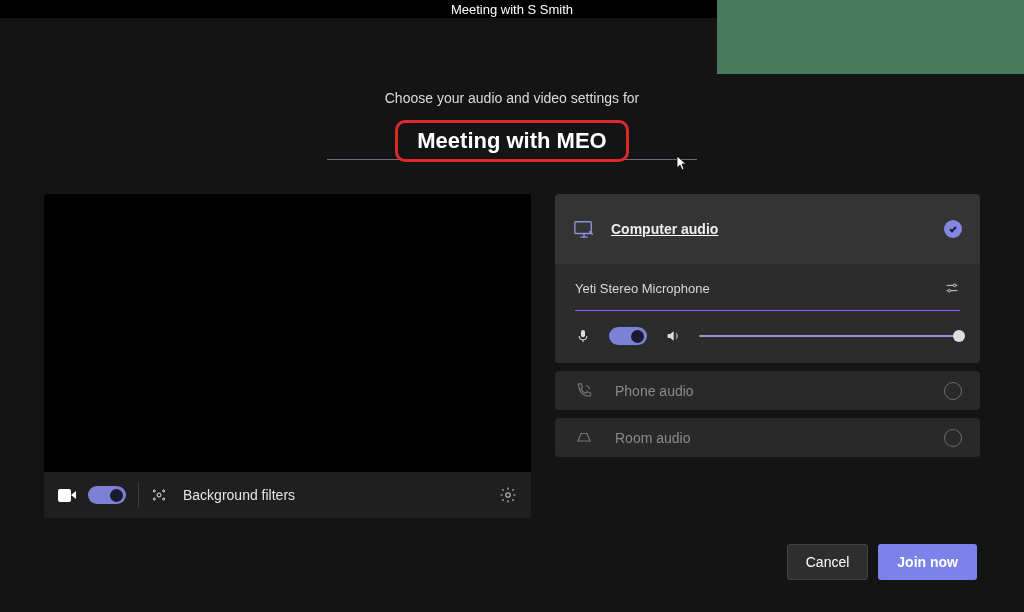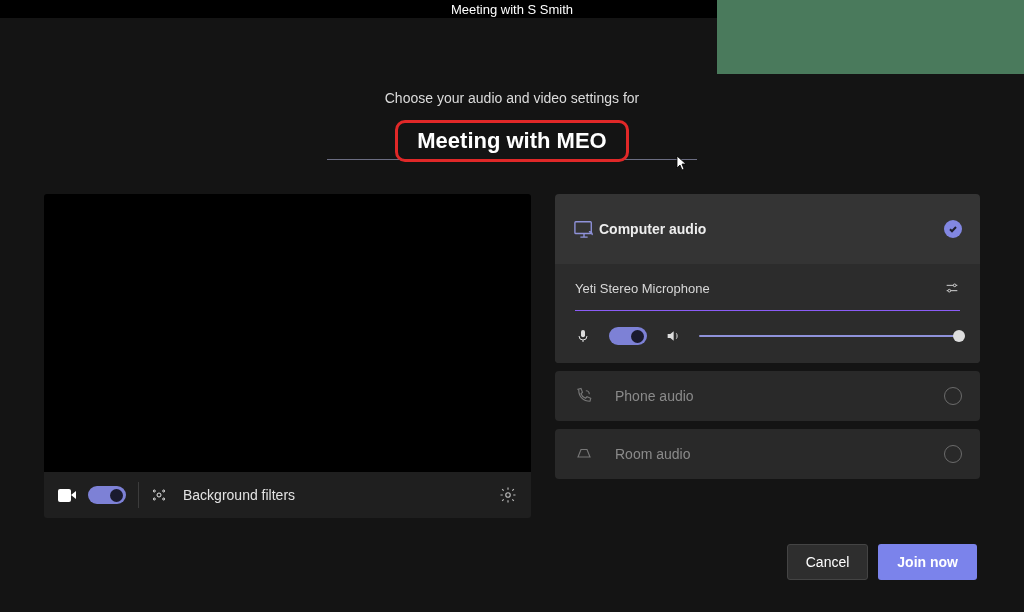--- a/index.html
+++ b/index.html
@@ -160,21 +160,21 @@
   
   .right {
     flex: 1 1 auto;
     display: flex;
     flex-direction: column;
     gap: 8px;
   }
   .option {
     background: #292929;
     border-radius: 4px;
-    height: 50px;
+    height: 39px;
     display: flex;
     align-items: center;
     padding: 0 18px;
     font-size: 14px;
     color: #8a8a8a;
     cursor: pointer;
     gap: 20px;
   }
   .option .icon-slot {
     width: 22px;
@@ -192,21 +192,22 @@
     background: #343434;
     border-radius: 4px;
     color: #fff;
     padding: 0;
   }
   .ca-header {
     height: 70px;
     display: flex;
     align-items: center;
     padding: 0 18px;
-    gap: 4px;
+    gap: 16px;
+    text-decoration: underline;
   }
   .ca-header .icon-slot {
     width: 22px;
     display: flex; justify-content: center;
   }
   .ca-header .label {
     flex: 1 1 auto;
     font-size: 14px;
     font-weight: 600;
     color: #eee;

